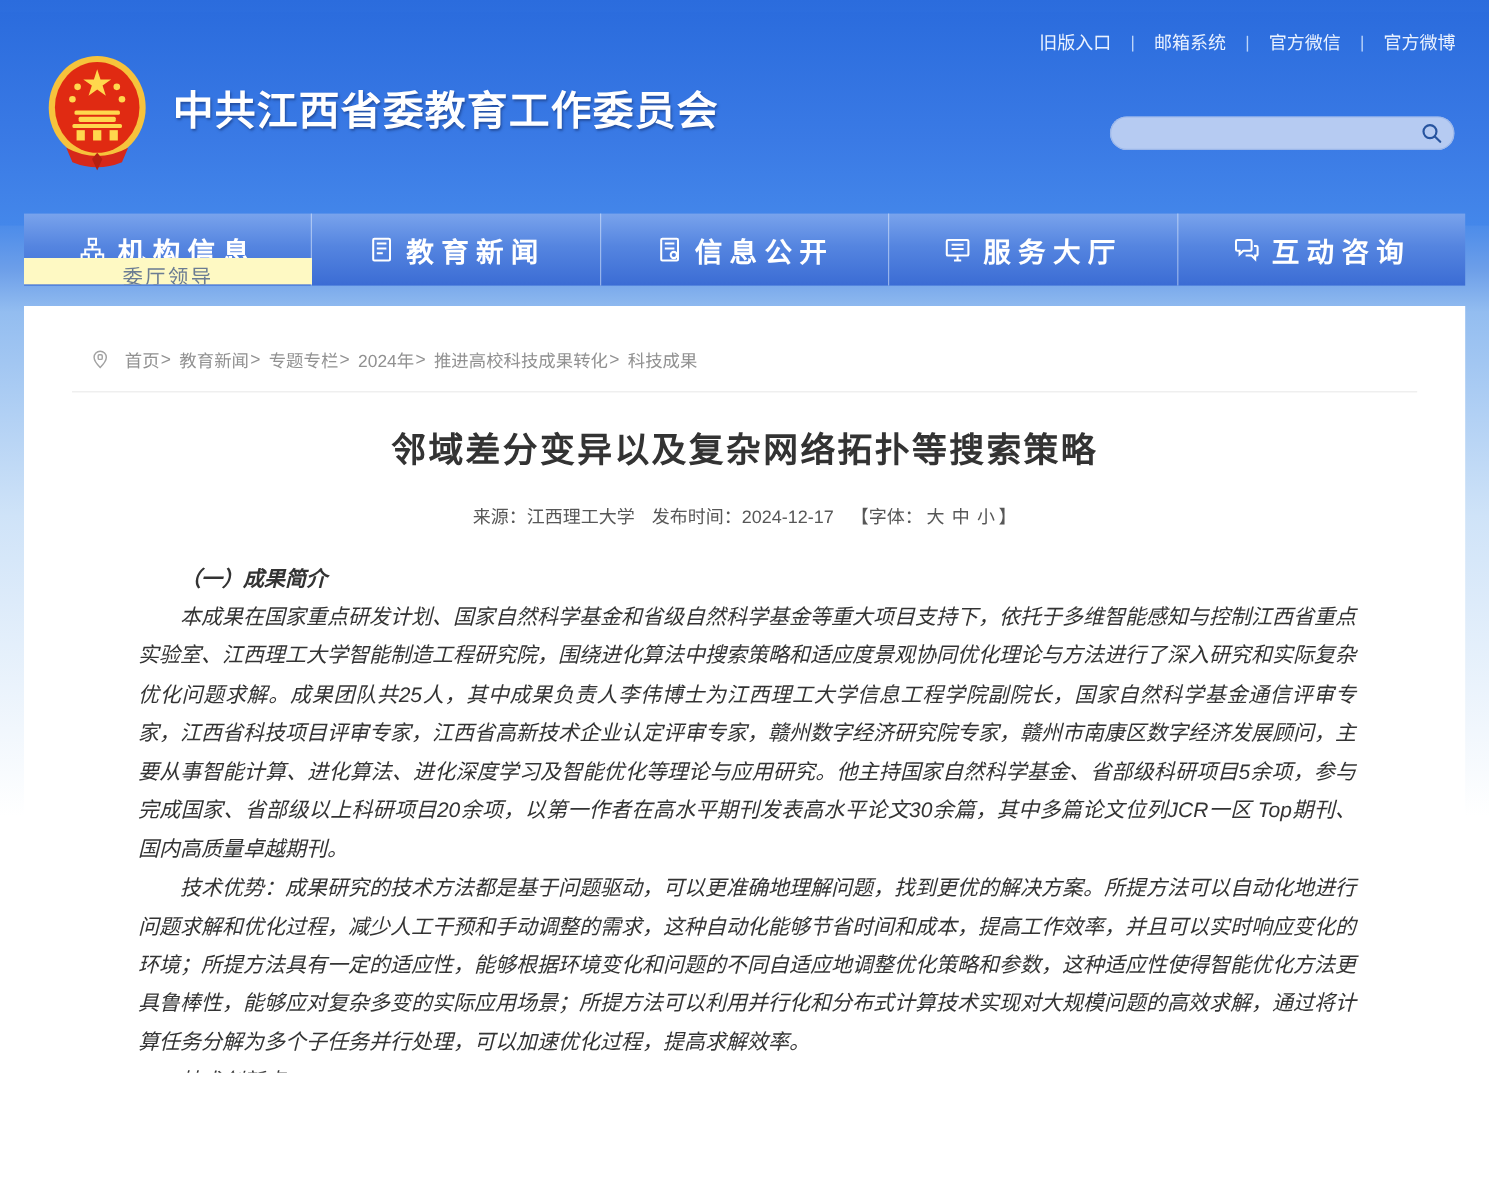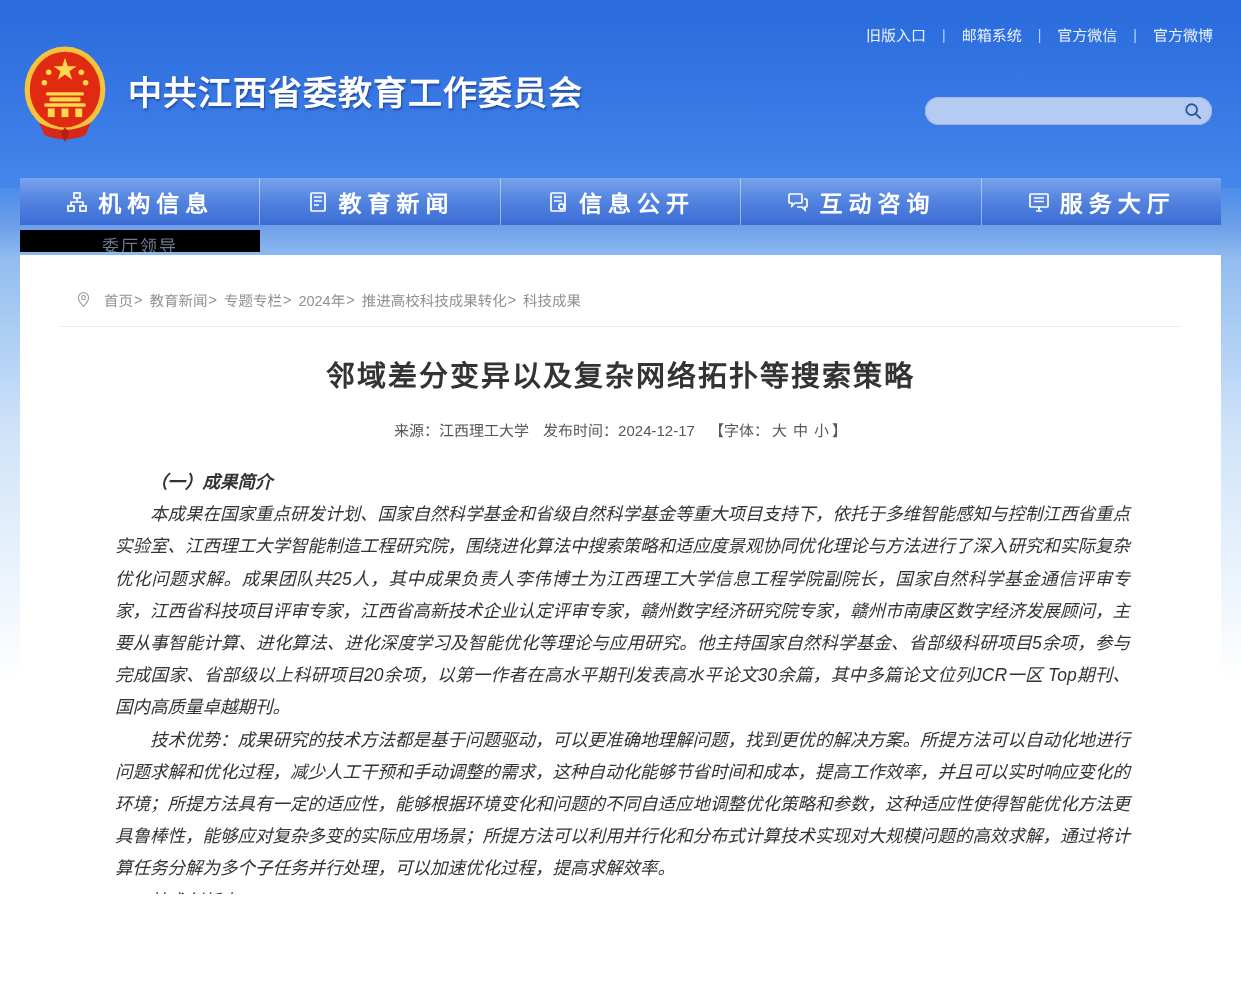--- a/index.html
+++ b/index.html
@@ -8,41 +8,41 @@
     font-family:"Liberation Sans","DejaVu Sans",sans-serif;
     background:linear-gradient(180deg,#2b6cdd 0px,#4487ea 178px,#6d9fe9 225px,#93bdf0 260px,#cfe3f8 430px,#ffffff 680px,#ffffff 1000px);
   }
   
   .site-header{position:absolute;top:0;left:0;width:1241px;height:178px;
     background:linear-gradient(180deg,#2b6cdd 0%,#3a7ae5 60%,#4487ea 100%);margin-top:10px;}
   .top-links{position:absolute;top:14px;right:28px;display:flex;align-items:center;
     color:#eaf2ff;font-size:15px;}
   .top-links a{color:#eaf2ff;text-decoration:none;cursor:pointer;}
   .top-links .sep{margin:0 16px;color:#bcd4f8;font-size:14px;}
-  .brand{position:absolute;top:34px;left:22px;display:flex;align-items:center;}
+  .brand{position:absolute;top:34px;left:38px;display:flex;align-items:center;}
   .brand-emblem{width:86px;height:98px;flex:0 0 auto;}
   .brand-text{margin-left:20px;color:#ffffff;font-weight:bold;
     text-shadow:1px 2px 2px rgba(15,40,95,.5);}
   .brand-line1{font-size:34px;letter-spacing:1px;line-height:42px;}
   .brand-line2{font-size:37px;line-height:50px;letter-spacing:45px;white-space:nowrap;}
   .search-box{position:absolute;top:87px;left:925px;width:287px;height:28px;border-radius:14px;
     background:#b6cbf2;display:flex;align-items:center;box-shadow:inset 0 0 0 1px #9db8ea;}
   .search-input{flex:1;height:100%;border:none;outline:none;background:transparent;
     padding:0 8px 0 14px;font-size:14px;color:#23437e;}
   .search-icon{width:18px;height:18px;margin-right:10px;cursor:pointer;flex:0 0 auto;}
   
-  .main-nav{position:absolute;top:178px;left:20px;width:1201px;height:47px;display:flex;
+  .main-nav{position:absolute;top:178px;left:20px;width:1201px;height:60px;display:flex;
     background:linear-gradient(180deg,#79a3ec 0%,#5585e0 45%,#3b6cd4 100%);}
   .nav-item{flex:1 1 0;display:flex;align-items:center;justify-content:center;cursor:pointer;
     color:#ffffff;font-size:23px;font-weight:bold;letter-spacing:6px;
     border-right:1px solid rgba(222,234,252,.55);}
   .nav-item:last-child{border-right:none;}
   .nav-item svg{width:24px;height:24px;margin-right:9px;flex:0 0 auto;}
-  .dropdown-remnant{position:absolute;top:230px;left:20px;width:240px;height:22px;overflow:hidden;
-    background:#000000;cursor:pointer;text-align:center;}
+  .dropdown-remnant{position:absolute;top:215px;left:20px;width:240px;height:22px;overflow:hidden;
+    background:#fef9c3;cursor:pointer;text-align:center;}
   .dropdown-remnant span{display:inline-block;font-size:17px;line-height:34px;color:#6b7c92;letter-spacing:2px;}
   
   .panel{position:absolute;top:255px;left:20px;width:1201px;height:639px;background:#ffffff;overflow:hidden;}
   .breadcrumb{margin:34px 40px 0 55px;display:flex;align-items:center;
     color:#919191;font-size:14.5px;}
   .breadcrumb svg{width:17px;height:17px;margin-right:12px;flex:0 0 auto;}
   .breadcrumb a{color:#919191;text-decoration:none;cursor:pointer;}
   .breadcrumb .bsep{margin:0 7px 0 1px;}
   .divider{margin:16px 40px 0 40px;border:none;border-top:1px solid #ececec;}
   .article-title{margin:30px 60px 0 60px;text-align:center;color:#333333;
@@ -126,32 +126,32 @@
     <svg viewBox="0 0 24 24" fill="none" stroke="#ffffff" stroke-width="1.7">
       <rect x="5" y="3" width="14" height="18" rx="1"></rect>
       <path d="M8 7 h8 M8 11 h8"></path>
       <circle cx="15.5" cy="16.5" r="2.6"></circle>
     </svg>
     <span>信息公开</span>
   </div>
 
   <div class="nav-item">
     <svg viewBox="0 0 24 24" fill="none" stroke="#ffffff" stroke-width="1.7">
+      <rect x="3" y="4" width="18" height="13" rx="1"></rect>
+      <path d="M9 21 h6 M12 17 v4 M7 8 h10 M7 11.5 h10"></path>
+    </svg>
+    <span>服务大厅</span>
+  </div>
+
+  <div class="nav-item">
+    <svg viewBox="0 0 24 24" fill="none" stroke="#ffffff" stroke-width="1.7">
       <path d="M4 4 h11 a1 1 0 0 1 1 1 v7 a1 1 0 0 1 -1 1 h-6 l-3 3 v-3 h-2 a1 1 0 0 1 -1 -1 v-7 a1 1 0 0 1 1 -1z"></path>
       <path d="M18 9 h2 a1 1 0 0 1 1 1 v6 a1 1 0 0 1 -1 1 h-1 v3 l-3 -3 h-5"></path>
     </svg>
     <span>互动咨询</span>
-  </div>
-
-  <div class="nav-item">
-    <svg viewBox="0 0 24 24" fill="none" stroke="#ffffff" stroke-width="1.7">
-      <rect x="3" y="4" width="18" height="13" rx="1"></rect>
-      <path d="M9 21 h6 M12 17 v4 M7 8 h10 M7 11.5 h10"></path>
-    </svg>
-    <span>服务大厅</span>
   </div>
 </div>
 
 <div class="dropdown-remnant">
   <span>委厅领导</span>
 </div>
 
 <div class="panel">
 
   <div class="breadcrumb">

